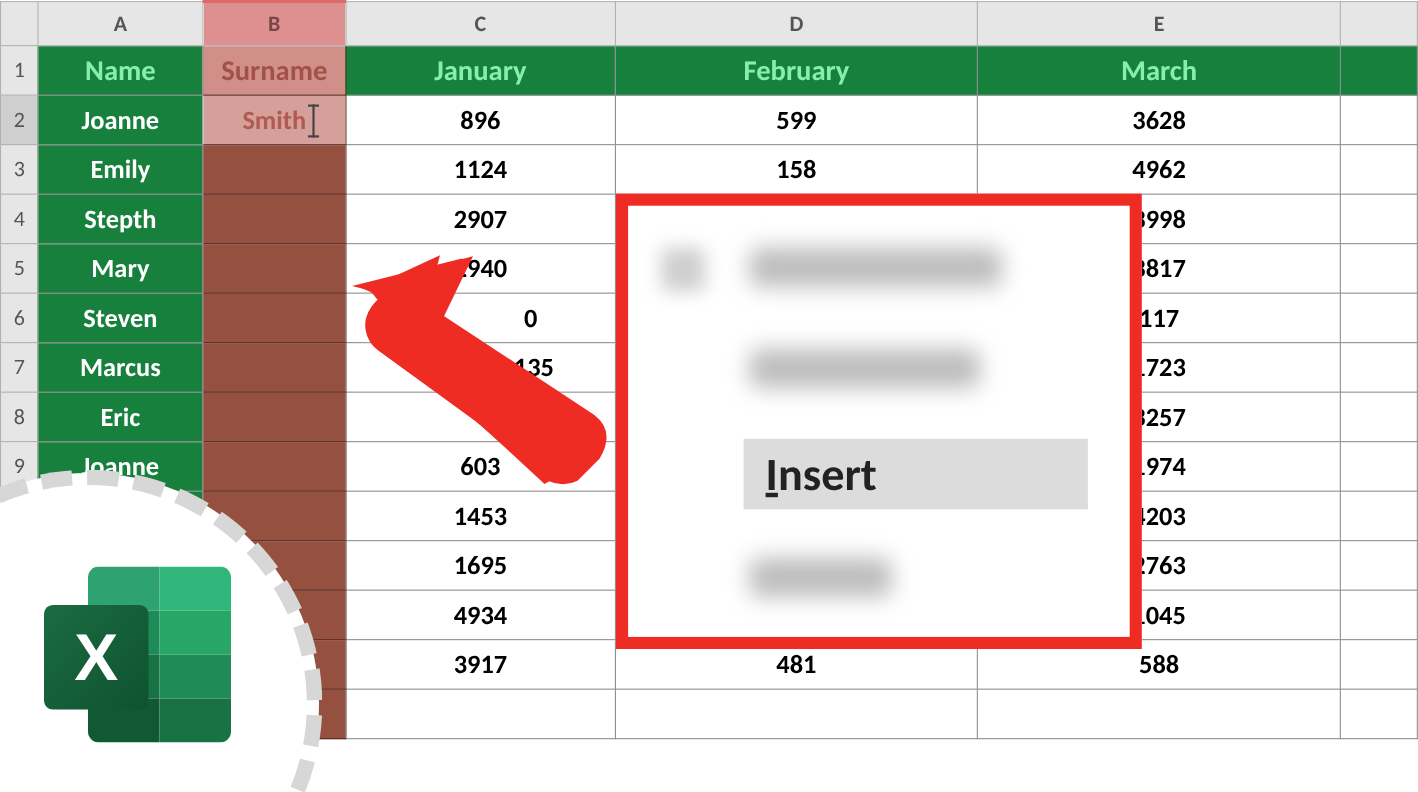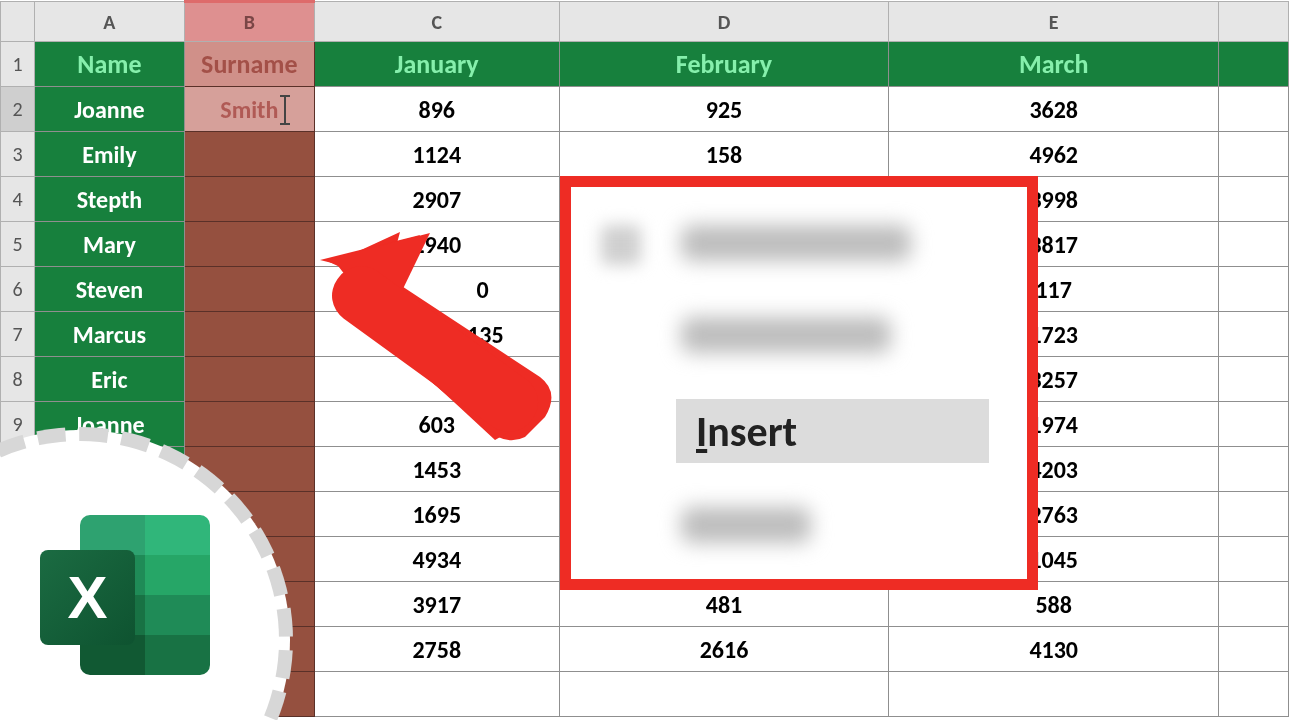--- a/index.html
+++ b/index.html
@@ -251,21 +251,21 @@
   </tr>
 
   <tr>
     <td class="rowhdr" style="background:#cfcfcf">2</td>
     <td class="cell green">Joanne</td>
     <td class="cell col-b sec" style="position:relative">
       <span>Smith</span>
       <span class="caret" style="right:28px; top:8px;"></span>
     </td>
     <td class="cell">896</td>
-    <td class="cell">925</td>
+    <td class="cell">599</td>
     <td class="cell">3628</td>
     <td class="cell"></td>
   </tr>
 
   <tr>
     <td class="rowhdr">3</td>
     <td class="cell green">Emily</td>
     <td class="cell col-b"></td>
     <td class="cell">1124</td>
     <td class="cell">158</td>
@@ -361,29 +361,20 @@
     <td class="cell">1045</td>
     <td class="cell"></td>
   </tr>
   <tr>
     <td class="rowhdr"></td>
     <td class="cell green"></td>
     <td class="cell col-b"></td>
     <td class="cell">3917</td>
     <td class="cell">481</td>
     <td class="cell">588</td>
-    <td class="cell"></td>
-  </tr>
-  <tr>
-    <td class="rowhdr"></td>
-    <td class="cell green"></td>
-    <td class="cell col-b"></td>
-    <td class="cell">2758</td>
-    <td class="cell">2616</td>
-    <td class="cell">4130</td>
     <td class="cell"></td>
   </tr>
   <tr>
     <td class="rowhdr"></td>
     <td class="cell green"></td>
     <td class="cell col-b"></td>
     <td class="cell"></td>
     <td class="cell"></td>
     <td class="cell"></td>
     <td class="cell"></td>

